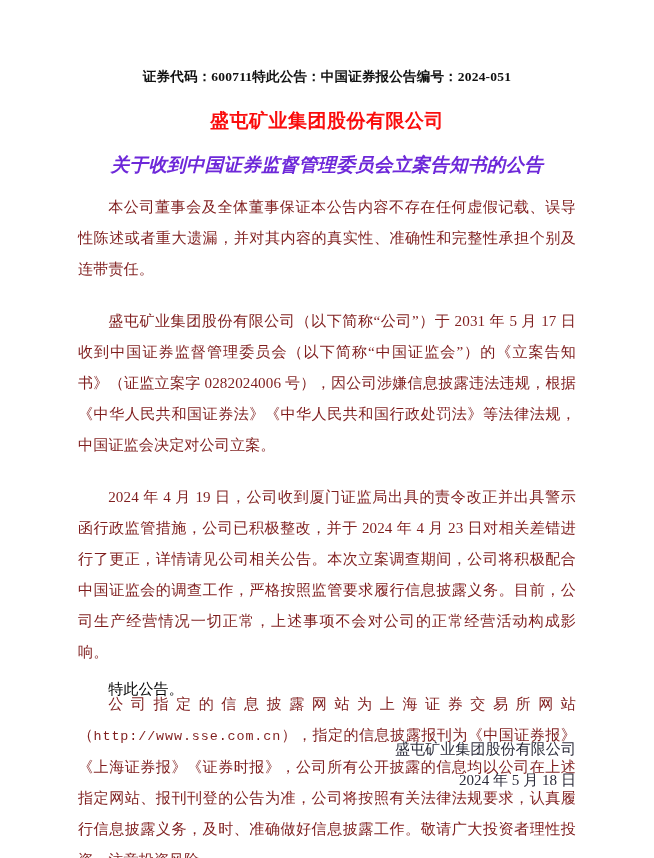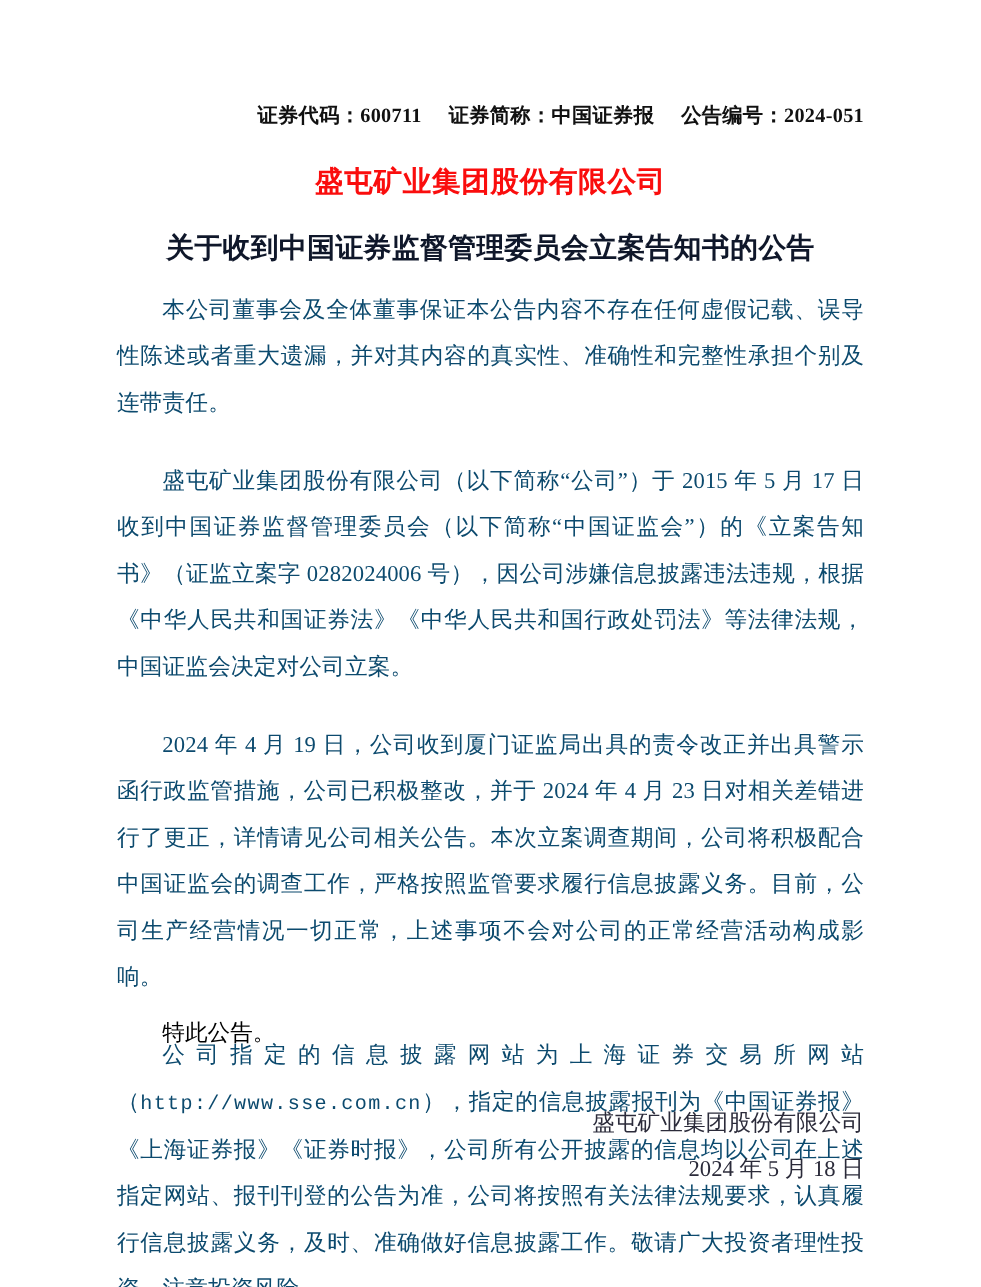--- a/index.html
+++ b/index.html
@@ -24,28 +24,27 @@
     box-sizing: border-box;
   }
 
   
   .doc-header {
     position: absolute;
     left: 78px;
     top: 68px;
     width: 498px;
     display: flex;
-    justify-content: flex-end;
+    justify-content: center;
     align-items: baseline;
     font-weight: bold;
     font-size: 13.5px;
     letter-spacing: 0.2px;
     color: #111111;
     white-space: nowrap;
-    gap: 18px;
   }
   .doc-header .hdr-cell {
     display: inline-block;
   }
   .doc-header .hdr-label { }
   .doc-header .hdr-value { }
 
   
   .title-company {
     position: absolute;
@@ -77,21 +76,21 @@
     top: 192px;
     width: 498px;
   }
   p.para {
     margin: 0;
     font-size: 15.1px;
     line-height: 31px;
     text-align: justify;
     text-justify: inter-ideograph;
     text-indent: 2em;
-    color: #0c4a6e;
+    color: #7f1d1d;
     letter-spacing: 0.1px;
   }
   p.para + p.para {
     margin-top: 21px;
   }
   .mono {
     font-family: "Liberation Mono", "DejaVu Sans Mono", monospace;
     font-size: 13.4px;
     letter-spacing: 0.9px;
   }
@@ -120,30 +119,30 @@
   }
   .signature div { white-space: nowrap; }
 </style>
 </head>
 <body>
 
 <div class="page">
 
   <div class="doc-header">
     <span class="hdr-cell"><span class="hdr-label">证券代码：</span><span class="hdr-value">600711</span></span>
-    <span class="hdr-cell"><span class="hdr-label">证券简称：</span><span class="hdr-value">中国证券报</span></span>
+    <span class="hdr-cell"><span class="hdr-label">特此公告：</span><span class="hdr-value">中国证券报</span></span>
     <span class="hdr-cell"><span class="hdr-label">公告编号：</span><span class="hdr-value">2024-051</span></span>
   </div>
 
   <div class="title-company" style="color: rgb(250, 13, 13);">盛屯矿业集团股份有限公司</div>
-  <div class="title-subject" style="color: #0f172a;">关于收到中国证券监督管理委员会立案告知书的公告</div>
+  <div class="title-subject" style="color: #6d28d9; font-style: italic;">关于收到中国证券监督管理委员会立案告知书的公告</div>
 
   <div class="body-area">
     <p class="para">本公司董事会及全体董事保证本公告内容不存在任何虚假记载、误导性陈述或者重大遗漏，并对其内容的真实性、准确性和完整性承担个别及连带责任。</p>
-    <p class="para">盛屯矿业集团股份有限公司（以下简称“公司”）于 2015 年 5 月 17 日收到中国证券监督管理委员会（以下简称“中国证监会”）的《立案告知书》（证监立案字 0282024006 号），因公司涉嫌信息披露违法违规，根据《中华人民共和国证券法》《中华人民共和国行政处罚法》等法律法规，中国证监会决定对公司立案。</p>
+    <p class="para">盛屯矿业集团股份有限公司（以下简称“公司”）于 2031 年 5 月 17 日收到中国证券监督管理委员会（以下简称“中国证监会”）的《立案告知书》（证监立案字 0282024006 号），因公司涉嫌信息披露违法违规，根据《中华人民共和国证券法》《中华人民共和国行政处罚法》等法律法规，中国证监会决定对公司立案。</p>
     <p class="para">2024 年 4 月 19 日，公司收到厦门证监局出具的责令改正并出具警示函行政监管措施，公司已积极整改，并于 2024 年 4 月 23 日对相关差错进行了更正，详情请见公司相关公告。本次立案调查期间，公司将积极配合中国证监会的调查工作，严格按照监管要求履行信息披露义务。目前，公司生产经营情况一切正常，上述事项不会对公司的正常经营活动构成影响。</p>
     <p class="para"><span>公司指定的信息披露网站为上海证券交易所网站（</span><span class="mono">http://www.sse.com.cn</span><span>），指定的信息披露报刊为《中国证券报》《上海证券报》《证券时报》，公司所有公开披露的信息均以公司在上述指定网站、报刊刊登的公告为准，公司将按照有关法律法规要求，认真履行信息披露义务，及时、准确做好信息披露工作。敬请广大投资者理性投资，注意投资风险。</span></p>
   </div>
 
   <div class="closing">特此公告。</div>
 
   <div class="signature">
     <div>盛屯矿业集团股份有限公司</div>
     <div>2024 年 5 月 18 日</div>
   </div>

